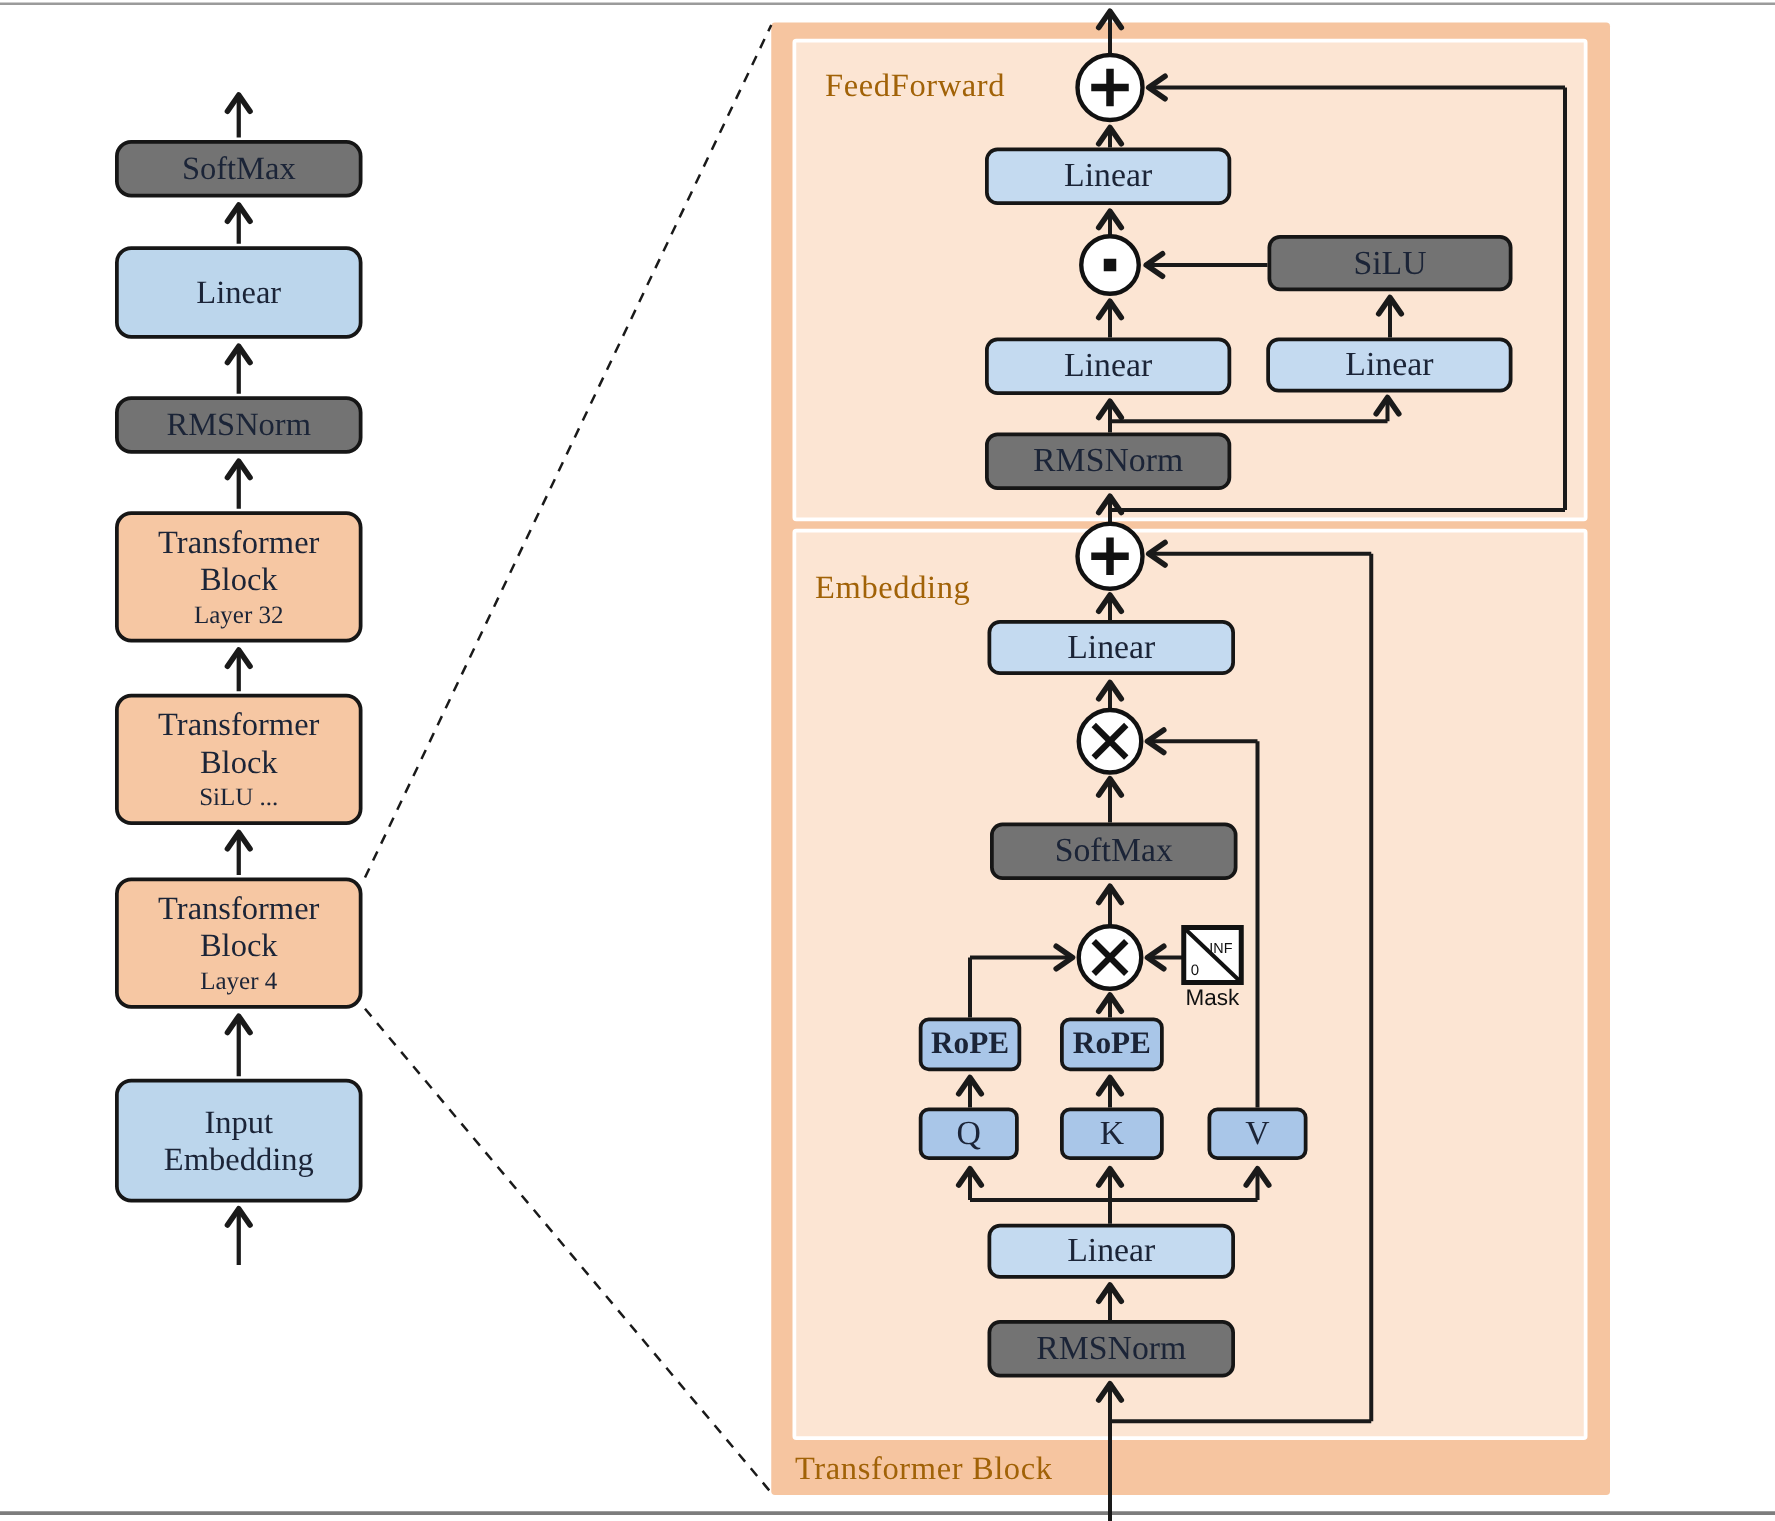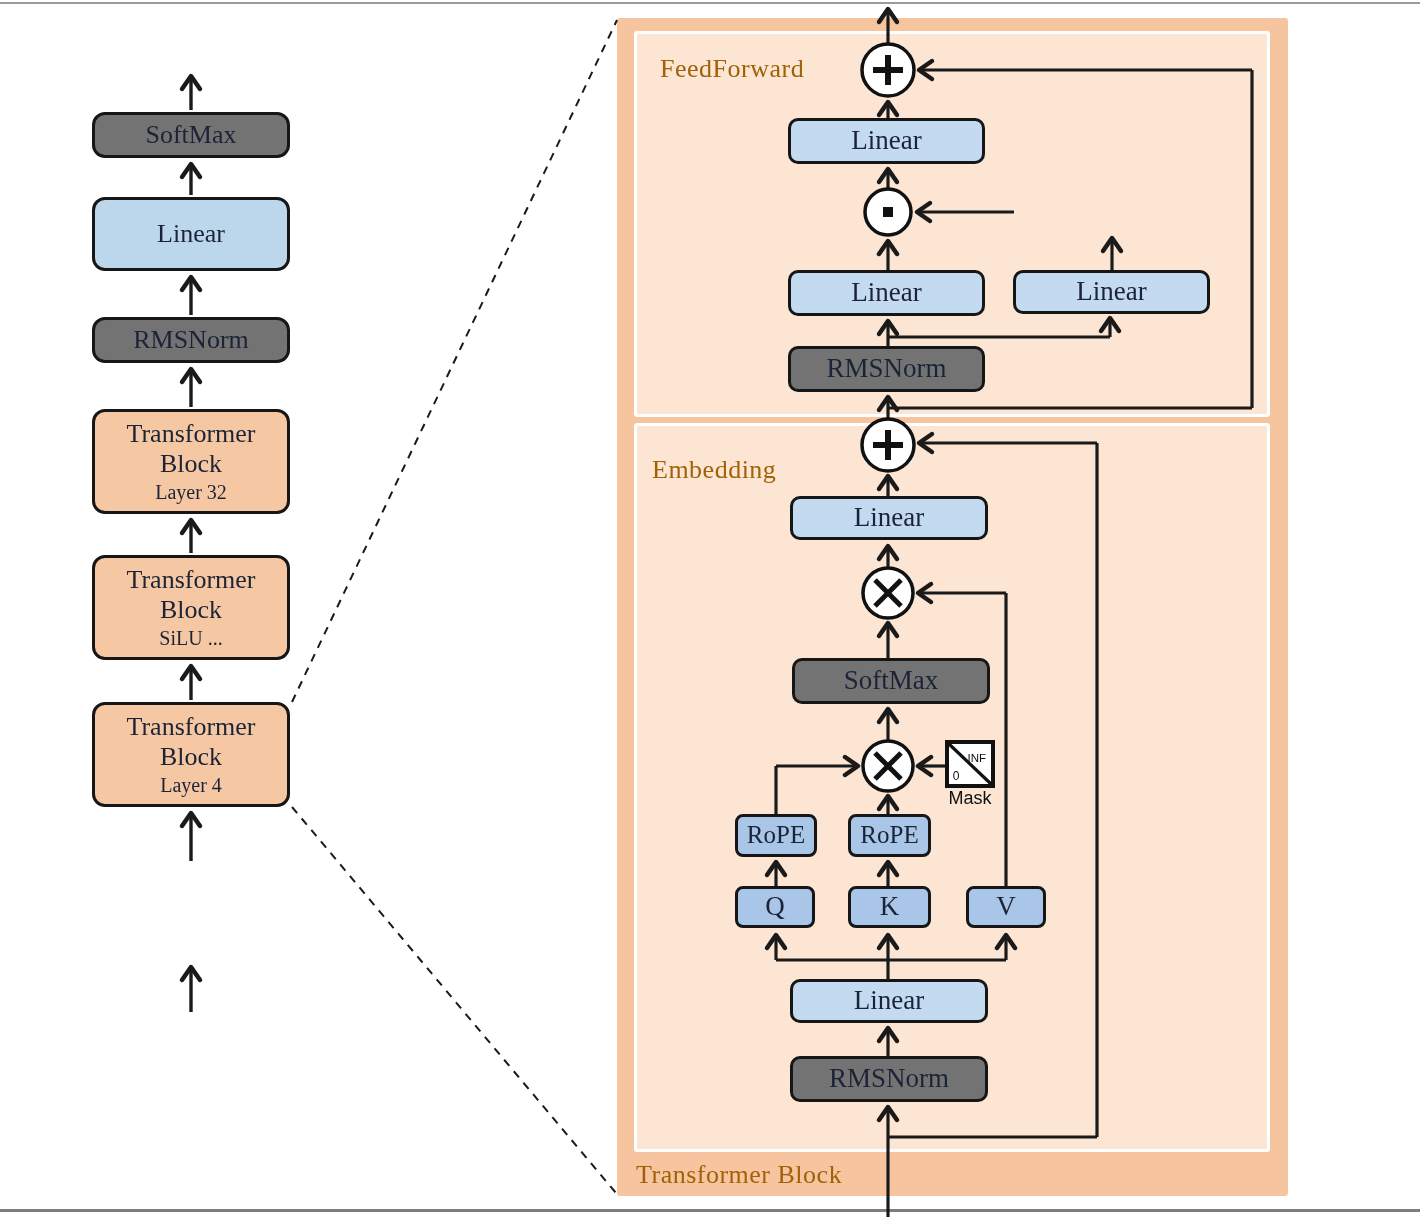--- a/index.html
+++ b/index.html
@@ -21,21 +21,21 @@
   .box .lbl{font-size:27px;}
   .lcol .lbl{font-size:26px;}
   .lcol{border-radius:13px;}
   .box .sub{font-size:20px;margin-top:2px;}
   .blue{background:#c4daf0;}
   .lblue{background:#bcd6ec;}
   .blue2{background:#a9c6e8;}
   .green{background:#737373;}
   .orange{background:#f6c7a3;}
   .qkv .lbl{font-size:27px;}
-  .rope .lbl{font-size:25px;}
+  .rope .lbl{font-size:25px;font-weight:bold;}
 
   svg.lines{position:absolute;left:0;top:0;z-index:2;pointer-events:none;}
 </style>
 </head>
 <body>
 
 <div class="stage">
 
   <div class="frame-line top"></div>
   <div class="frame-line bottom"></div>
@@ -164,23 +164,29 @@
     <span class="sub">Layer 32</span>
   </div>
   <div class="box orange lcol" style="left:92px;top:555px;width:198px;height:105px;padding:4px 14px;">
     <span class="lbl">Transformer Block</span>
     <span class="sub">SiLU ...</span>
   </div>
   <div class="box orange lcol" style="left:92px;top:702px;width:198px;height:105px;padding:4px 14px;">
     <span class="lbl">Transformer Block</span>
     <span class="sub">Layer 4</span>
   </div>
+  <div class="box lblue lcol" style="left:92px;top:863px;width:198px;height:99px;padding:4px 24px;">
+    <span class="lbl">Input Embedding</span>
+  </div>
 
   <div class="box blue" style="left:788px;top:118px;width:197px;height:46px;">
     <span class="lbl">Linear</span>
+  </div>
+  <div class="box green" style="left:1014px;top:188px;width:196px;height:45px;">
+    <span class="lbl">SiLU</span>
   </div>
   <div class="box blue" style="left:788px;top:270px;width:197px;height:46px;">
     <span class="lbl">Linear</span>
   </div>
   <div class="box blue" style="left:1013px;top:270px;width:197px;height:44px;">
     <span class="lbl">Linear</span>
   </div>
   <div class="box green" style="left:788px;top:346px;width:197px;height:46px;">
     <span class="lbl">RMSNorm</span>
   </div>

